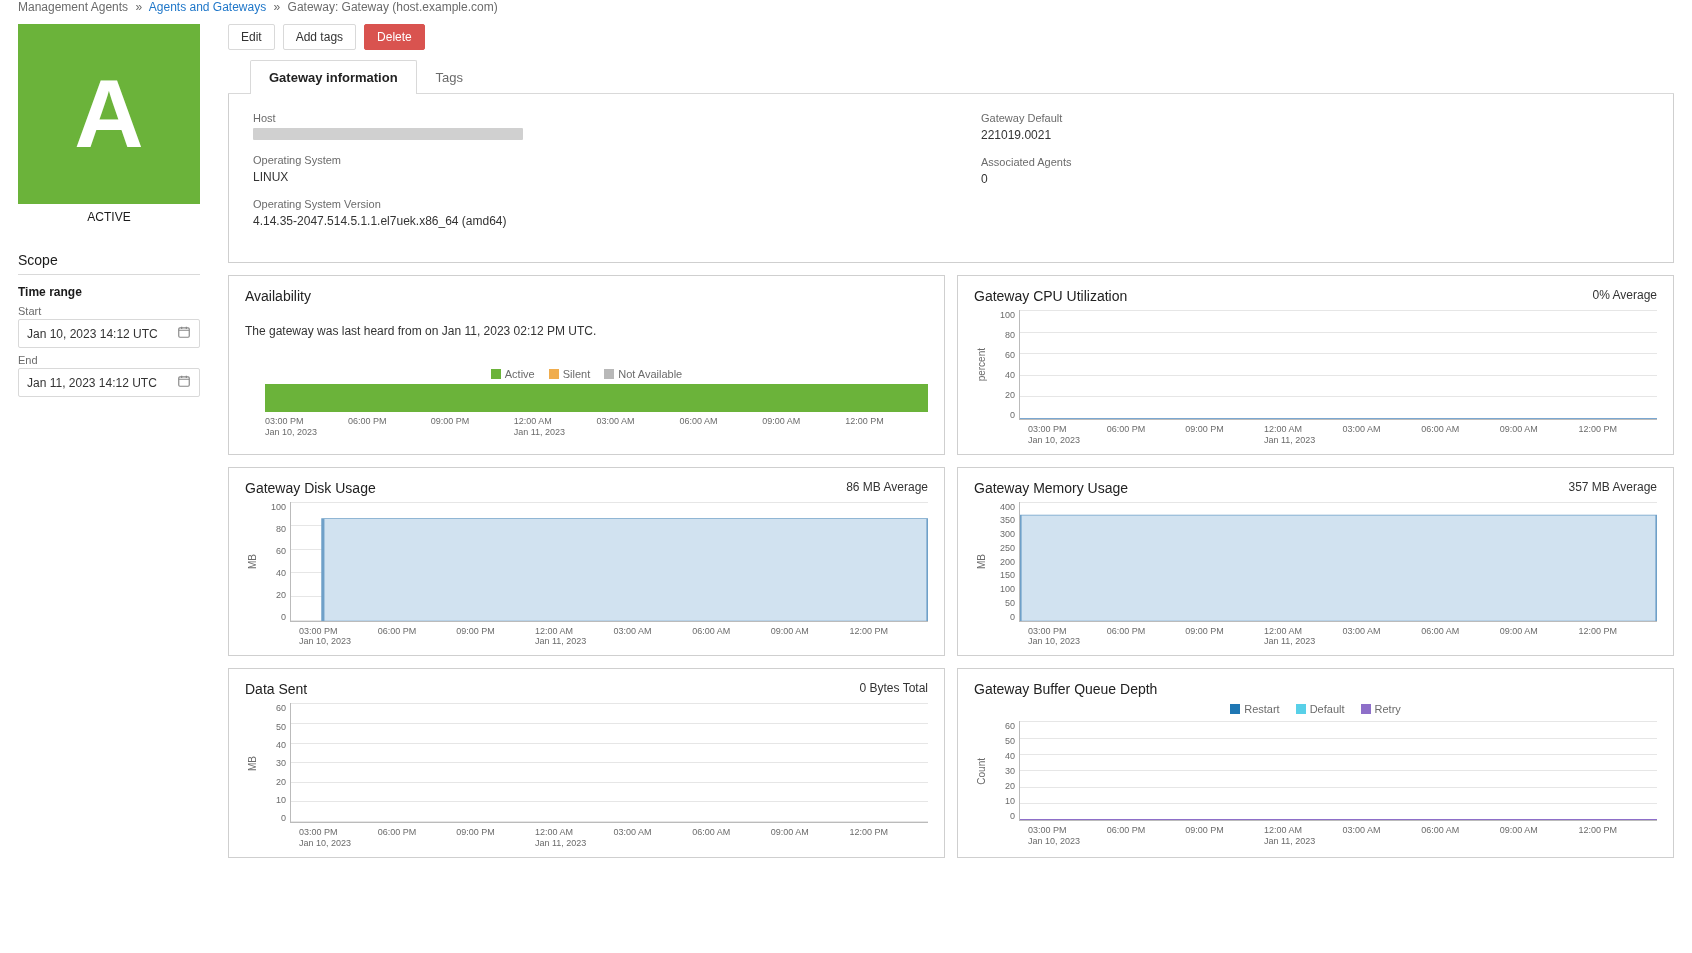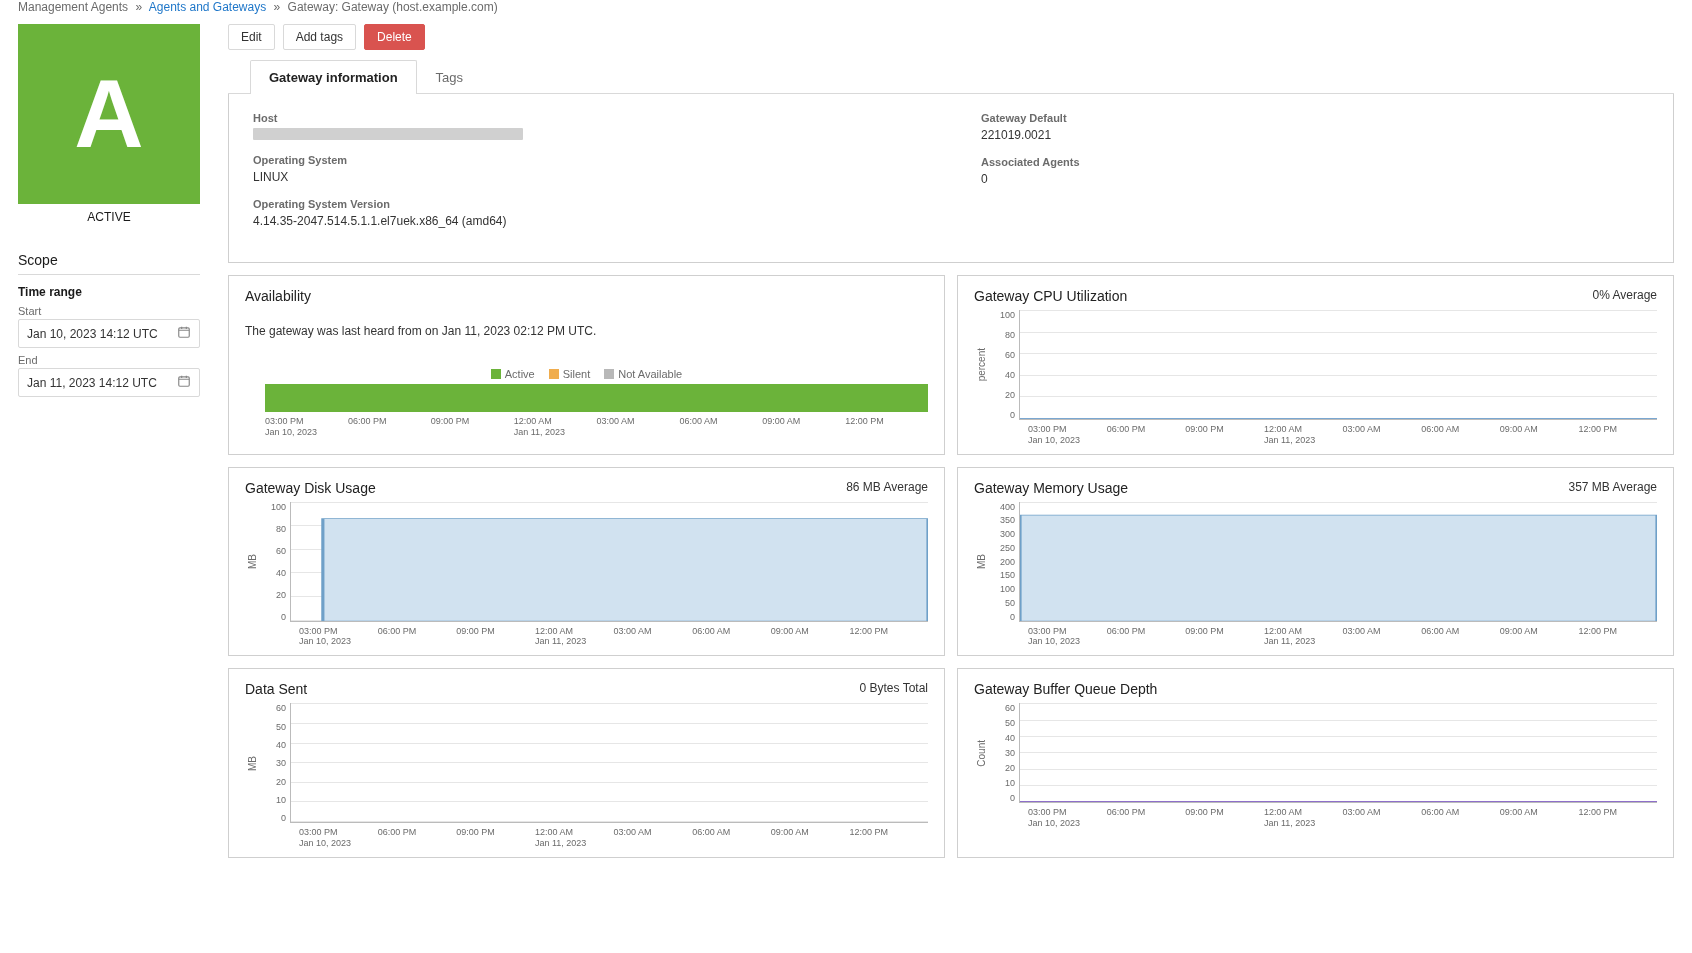--- a/index.html
+++ b/index.html
@@ -76,21 +76,21 @@
   .tab.active{
     color:#222;font-weight:600;border-color:var(--border);background:#fff;
     border-top-left-radius:2px;border-top-right-radius:2px;margin-left:22px;
   }
 
   .info-panel{
     border:1px solid var(--panel-border);border-top:none;padding:18px 24px 20px 24px;
     display:flex;gap:60px;
   }
   .info-col{flex:1 1 0;min-width:0;}
-  .info-label{font-size:11px;color:var(--muted);margin-bottom:4px;font-weight:bold;}
+  .info-label{font-size:11px;color:var(--muted);margin-bottom:4px;}
   .info-value{font-size:12px;color:#333;margin-bottom:14px;word-break:break-word;}
   .placeholder-bar{height:12px;background:#d0d0d0;max-width:270px;border-radius:1px;margin-bottom:14px;}
   .copy{text-decoration:underline;color:var(--muted);margin-left:4px;cursor:pointer;font-size:11px;}
 
   .chart-grid{display:grid;grid-template-columns:1fr 1fr;gap:12px;margin-top:12px;}
   .panel{border:1px solid var(--panel-border);padding:12px 16px 8px 16px;position:relative;}
   .panel h4{margin:0 0 6px 0;font-size:14px;font-weight:400;color:#222;}
   .panel .summary{position:absolute;top:12px;right:16px;font-size:12px;color:#333;}
   .chart-body{position:relative;height:140px;display:flex;}
   .chart-body.short{height:110px;}
@@ -400,20 +400,34 @@
               <div class="xtick" style="width: 12.5%;"><span>12:00 AM</span><span class="d">Jan 11, 2023</span></div>
               <div class="xtick" style="width: 12.5%;"><span>03:00 AM</span></div>
               <div class="xtick" style="width: 12.5%;"><span>06:00 AM</span></div>
               <div class="xtick" style="width: 12.5%;"><span>09:00 AM</span></div>
               <div class="xtick" style="width: 12.5%;"><span>12:00 PM</span></div>
             </div>
         </div>
 
         <div class="panel">
           <h4>Gateway Buffer Queue Depth</h4>
+          <div class="queue-legend">
+            <span class="legend-item">
+                <span class="swatch sw-restart"></span>
+                <span>Restart</span>
+              </span>
+            <span class="legend-item">
+                <span class="swatch sw-default"></span>
+                <span>Default</span>
+              </span>
+            <span class="legend-item">
+                <span class="swatch sw-retry"></span>
+                <span>Retry</span>
+              </span>
+          </div>
           <div class="chart-body" style="height:100px">
             <div class="yaxis-label">Count</div>
             <div class="yaxis-ticks">
                 <span>60</span>
                 <span>50</span>
                 <span>40</span>
                 <span>30</span>
                 <span>20</span>
                 <span>10</span>
                 <span>0</span>

